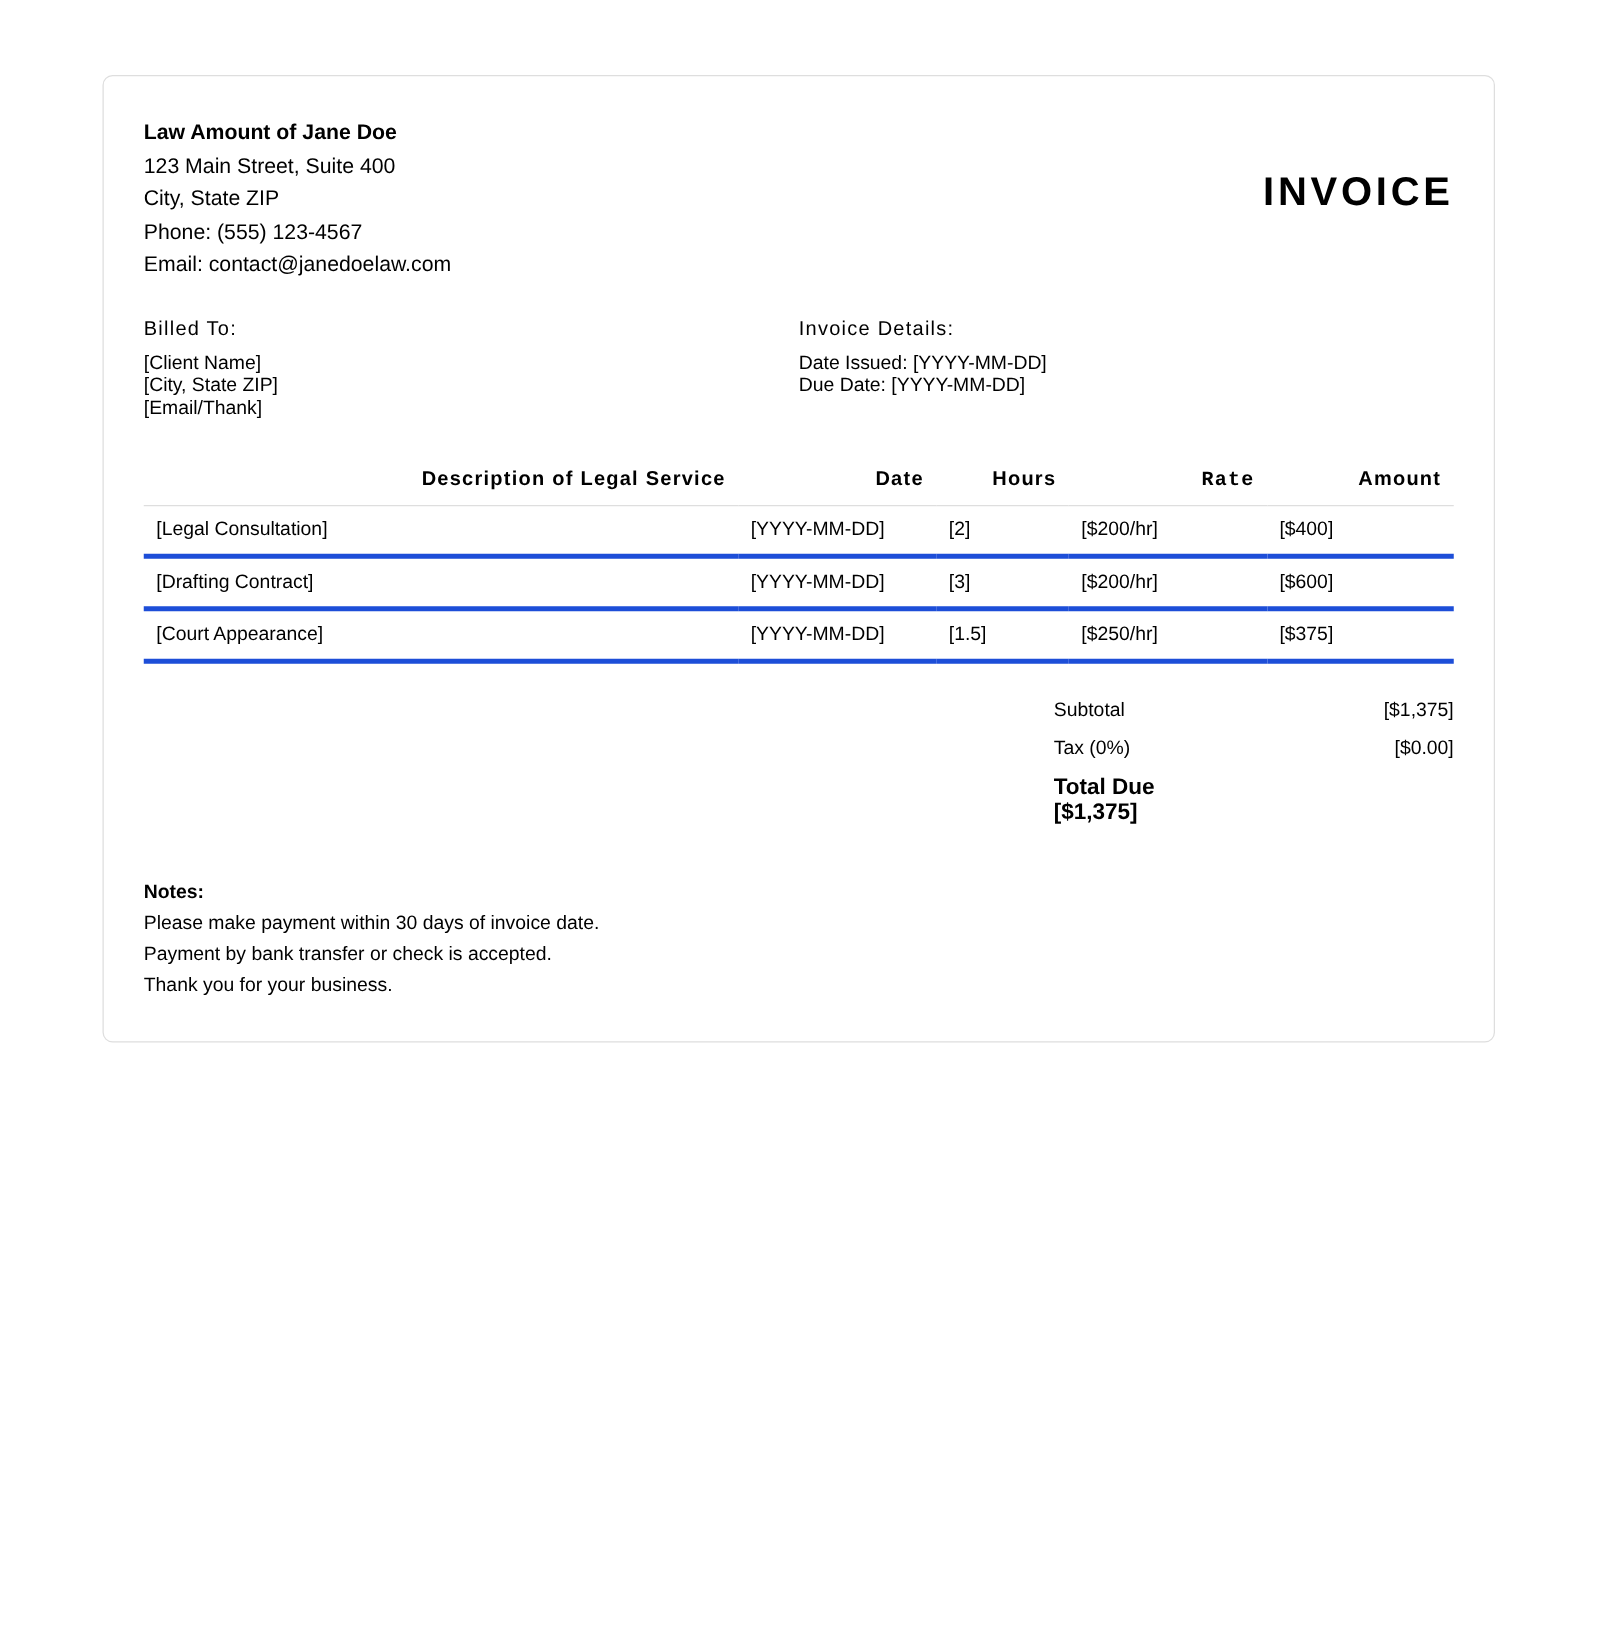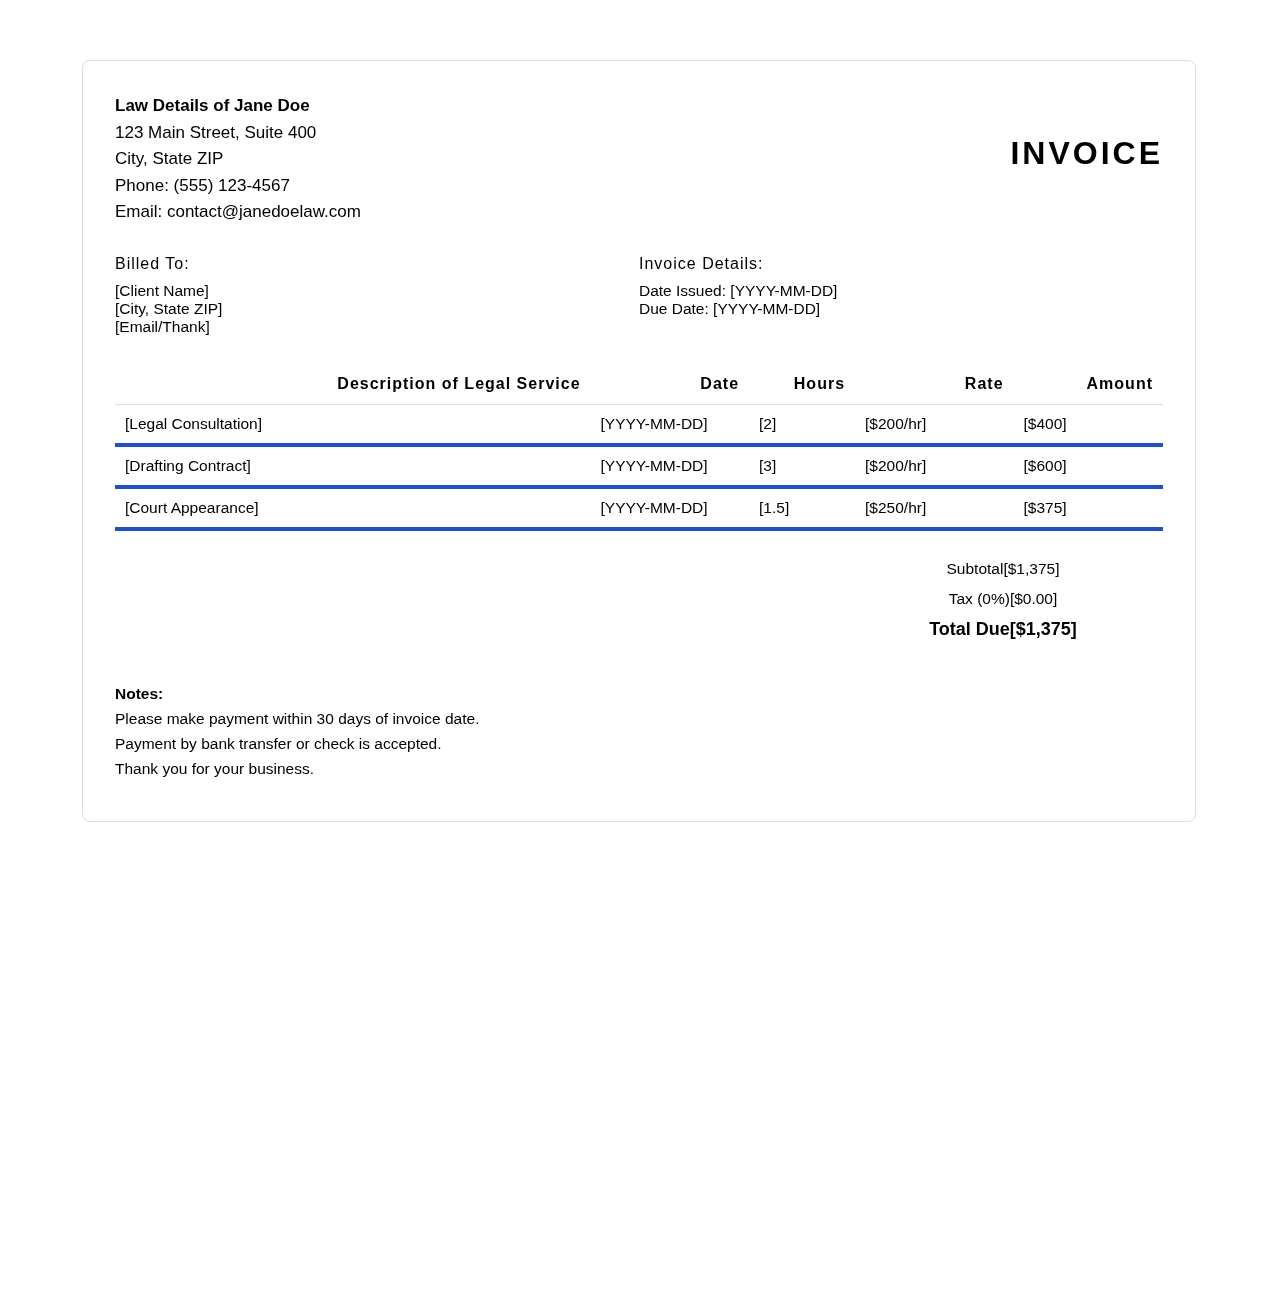--- a/index.html
+++ b/index.html
@@ -80,56 +80,57 @@
     table.items td {
       font-size: 15.5px;
       text-align: left;
       padding: 10px 10px 10px 10px;
       height: 18px;
       border-bottom: 4px solid #1d4ed8;
     }
     .col-desc { width: 451px; }
     .col-date { width: 137px; }
     .col-hours { width: 85px; }
-    .col-rate { width: 137px; }
+    .col-rate { width: 137px; font-family: Liberation Mono, monospace; }
     .col-amount { width: 128px; }
     .totals {
       width: 320px;
       margin-left: auto;
       margin-top: 28px;
     }
     .totals .row {
       display: flex;
-      justify-content: center;
+      justify-content: space-between;
       font-size: 15.5px;
       line-height: 20px;
       margin-bottom: 10px;
     }
     .totals .row.total {
       font-size: 18px;
       font-weight: bold;
       margin-top: 2px;
+      flex-direction: column;
     }
     .notes {
       margin-top: 42px;
       font-size: 15.5px;
       line-height: 25px;
     }
     .notes .notes-title {
       font-weight: bold;
     }
   </style>
 </head>
 <body>
 
 <div class="invoice-card">
 
   <div class="header">
     <div class="firm">
-      <div class="firm-name">Law Details of Jane Doe</div>
+      <div class="firm-name">Law Amount of Jane Doe</div>
       <div>123 Main Street, Suite 400</div>
       <div>City, State ZIP</div>
       <div>Phone: (555) 123-4567</div>
       <div>Email: contact@janedoelaw.com</div>
     </div>
     <div class="invoice-title">INVOICE</div>
   </div>
 
   <div class="parties">
     <div class="party">

